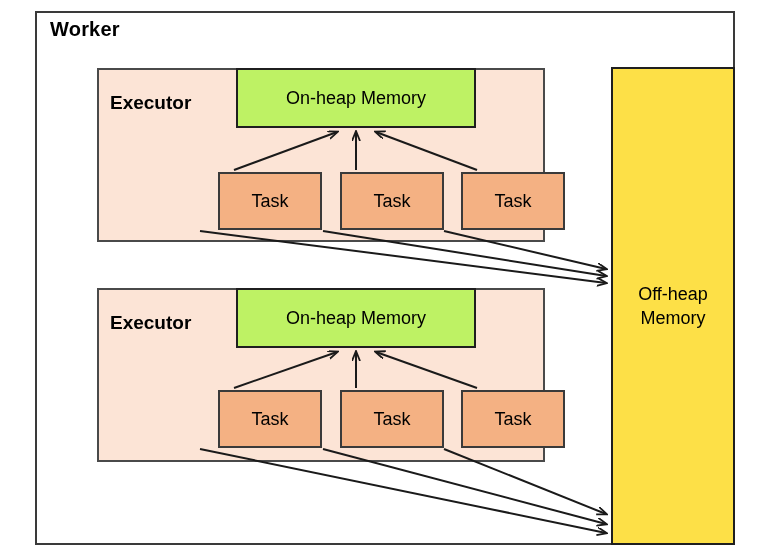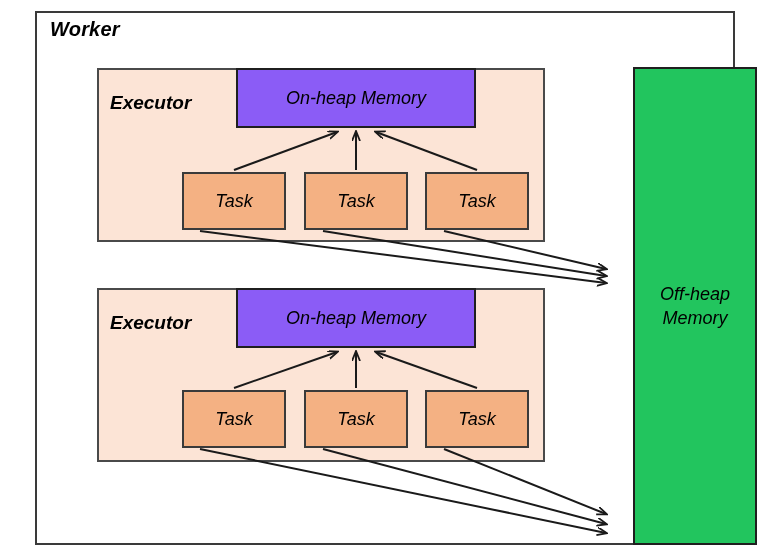--- a/index.html
+++ b/index.html
@@ -12,21 +12,20 @@
     height: 558px;
     font-family: "Liberation Sans", sans-serif;
     position: relative;
     overflow: hidden;
   }
   #diagram {
     position: absolute;
     left: 0; top: 0;
     width: 770px;
     height: 444px;
-    font-style: italic;
   }
   .abs { position: absolute; box-sizing: border-box; }
 
   
   .worker-box {
     left: 35px; top: 11px;
     width: 700px; height: 534px;
     border: 2px solid #3a3a3a;
     background: #ffffff;
   }
@@ -56,21 +55,21 @@
     margin-top: 9px;
   }
   .executor-title-1 { top: 83px; }
   .executor-title-2 { top: 303px; }
 
   
   .onheap-box {
     left: 236px;
     width: 240px;
     height: 60px;
-    background: #8b5cf6;
+    background: #bef264;
     border: 2px solid #1f1f1f;
     display: flex;
     align-items: center;
     justify-content: center;
     font-size: 18px;
     color: #000000;
   }
   .onheap-1 { top: 68px; }
   .onheap-2 { top: 288px; }
 
@@ -78,41 +77,41 @@
   .task-box {
     width: 104px;
     height: 58px;
     background: #f4b183;
     border: 2px solid #3a3a3a;
     display: flex;
     align-items: center;
     justify-content: center;
     font-size: 18px;
     color: #000000;
+    margin-left: 36px;
   }
   .task-r1 { top: 172px; }
   .task-r2 { top: 390px; }
   .task-c1 { left: 182px; }
   .task-c2 { left: 304px; }
   .task-c3 { left: 425px; }
 
   
   .offheap-box {
     left: 611px; top: 67px;
     width: 124px; height: 478px;
-    background: #22c55e;
+    background: #fde047;
     border: 2px solid #1f1f1f;
     display: flex;
     align-items: center;
     justify-content: center;
     text-align: center;
     font-size: 18px;
     line-height: 1.35;
     color: #000000;
-    margin-left: 22px;
   }
 
   #arrows {
     position: absolute;
     left: 0; top: 0;
     width: 770px; height: 558px;
     pointer-events: none;
   }
   #arrows line, #arrows polyline { stroke: #1a1a1a; stroke-width: 2; fill: none; }
 </style>

